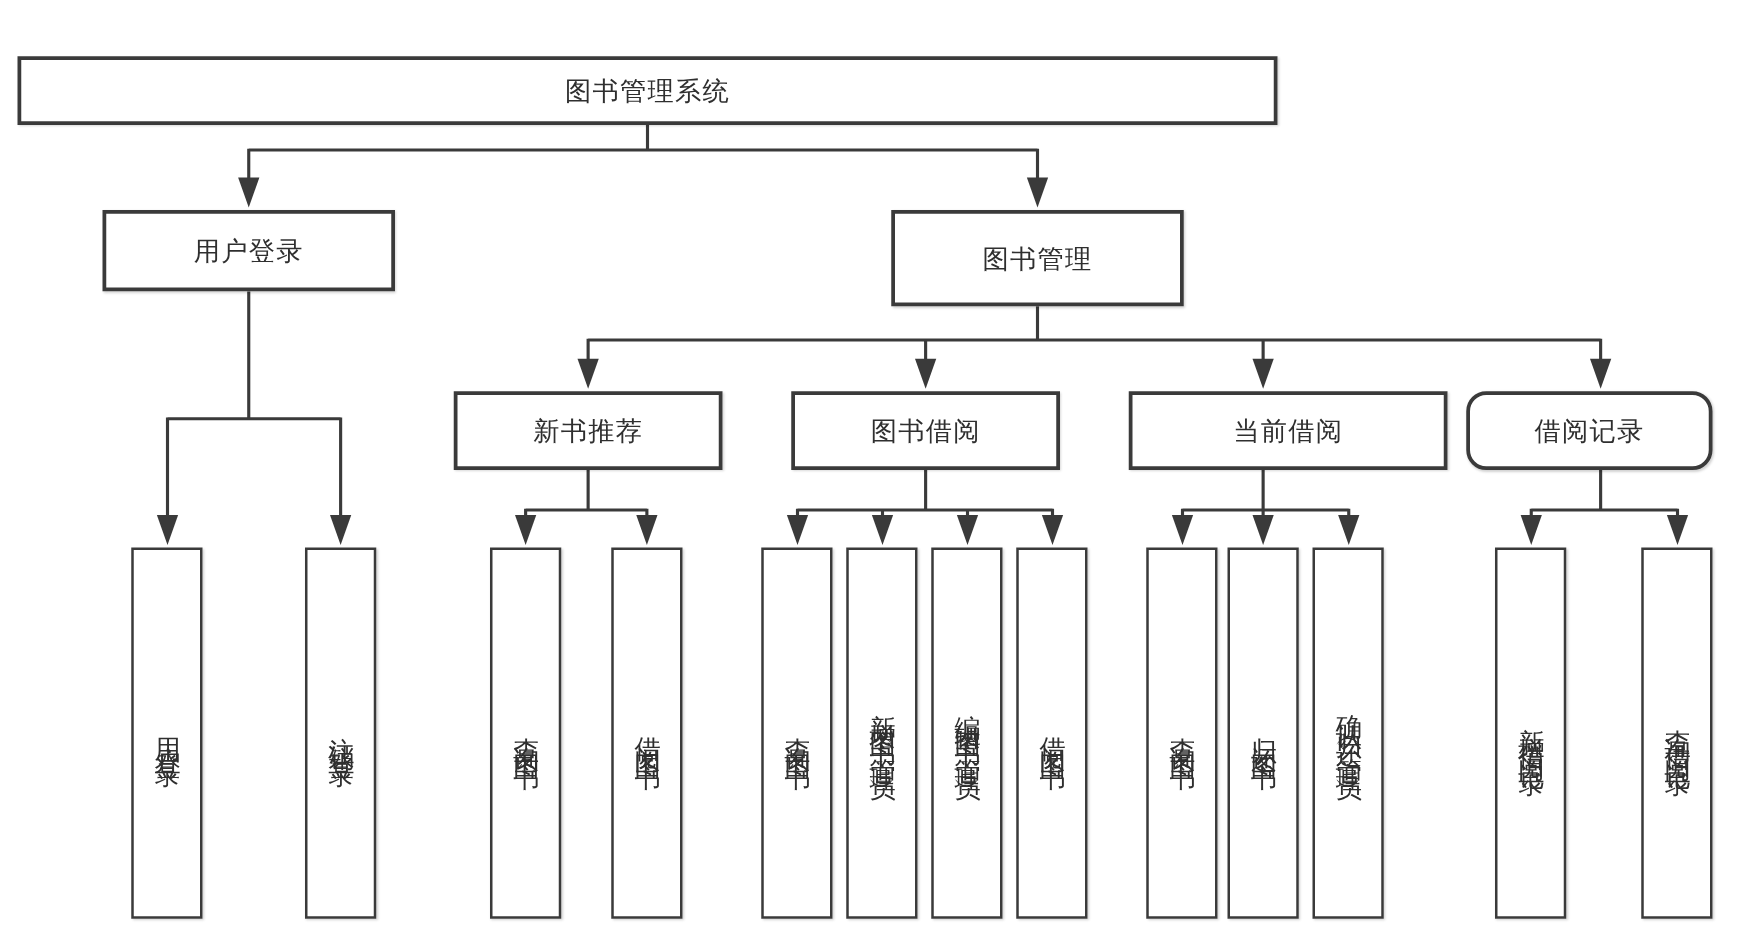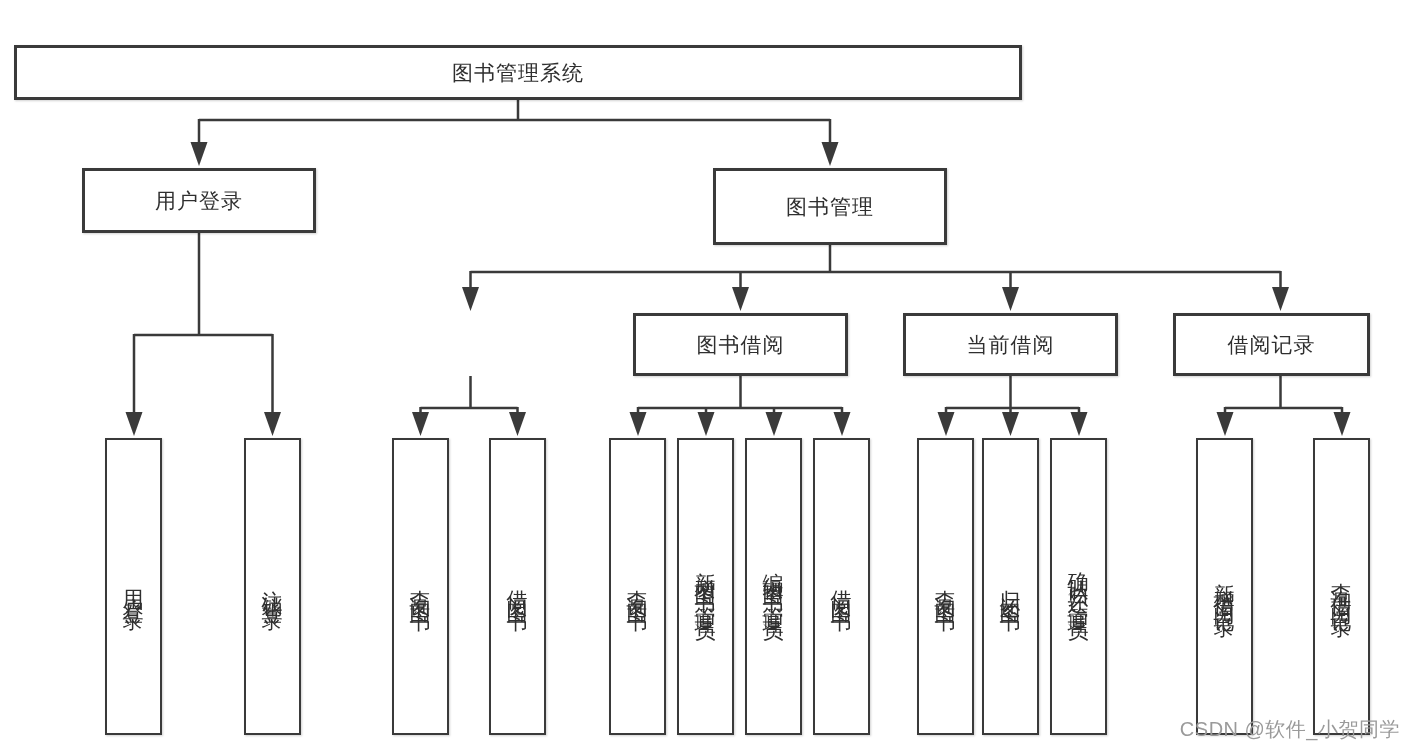--- a/index.html
+++ b/index.html
@@ -40,22 +40,22 @@
     letter-spacing:0.5px;
     z-index:5;
     white-space:nowrap;
   }
   
   #n-root{left:14px;top:13px;width:1008px;height:55px;margin-top:32px;}
   #n-user-login{left:82px;top:168px;width:234px;height:65px;}
   #n-book-mgmt{left:713px;top:168px;width:234px;height:77px;}
   #n-new-book{left:363px;top:313px;width:215px;height:63px;}
   #n-book-borrow{left:633px;top:313px;width:215px;height:63px;text-align:right;}
-  #n-current-borrow{left:903px;top:313px;width:215px;height:63px;}
-  #n-borrow-record{left:1173px;top:313px;width:197px;height:63px;}
+  #n-current-borrow{left:903px;top:313px;width:255px;height:63px;}
+  #n-borrow-record{left:1173px;top:313px;width:197px;height:63px;border-radius:16px;}
   .node-leaf{top:438px;width:57px;height:297px;}
   #n-leaf-login{left:105px;}
   #n-leaf-logout{left:244px;}
   #n-leaf-query1{left:392px;}
   #n-leaf-borrow1{left:489px;}
   #n-leaf-query2{left:609px;}
   #n-leaf-add-book{left:677px;}
   #n-leaf-edit-book{left:745px;}
   #n-leaf-borrow2{left:813px;}
   #n-leaf-query3{left:917px;}
@@ -117,20 +117,21 @@
       <polygon fill="#3a3a3a" stroke="none" points="1216.5,412 1233.5,412 1225,436"></polygon>
       <polygon fill="#3a3a3a" stroke="none" points="1333.5,412 1350.5,412 1342,436"></polygon>
     </g>
   </svg>
 
   <div class="node node-h" id="n-root">图书管理系统</div>
 
   <div class="node node-h" id="n-user-login">用户登录</div>
   <div class="node node-h" id="n-book-mgmt">图书管理</div>
 
+  <div class="node node-h" id="n-new-book">新书推荐</div>
   <div class="node node-h" id="n-book-borrow">图书借阅</div>
   <div class="node node-h" id="n-current-borrow">当前借阅</div>
   <div class="node node-h" id="n-borrow-record">借阅记录</div>
 
   <div class="node node-leaf" id="n-leaf-login">
     <span class="vtext">用户登录</span>
   </div>
   <div class="node node-leaf" id="n-leaf-logout">
     <span class="vtext">注销登录</span>
   </div>
@@ -161,14 +162,13 @@
   <div class="node node-leaf" id="n-leaf-confirm-return">
     <span class="vtext">确认归还（管理员）</span>
   </div>
   <div class="node node-leaf" id="n-leaf-add-record">
     <span class="vtext">新增借阅记录</span>
   </div>
   <div class="node node-leaf" id="n-leaf-query-record">
     <span class="vtext">查询借阅记录</span>
   </div>
 
-  <div id="watermark">CSDN @软件_小贺同学</div>
 </div>
 
 </body></html>

